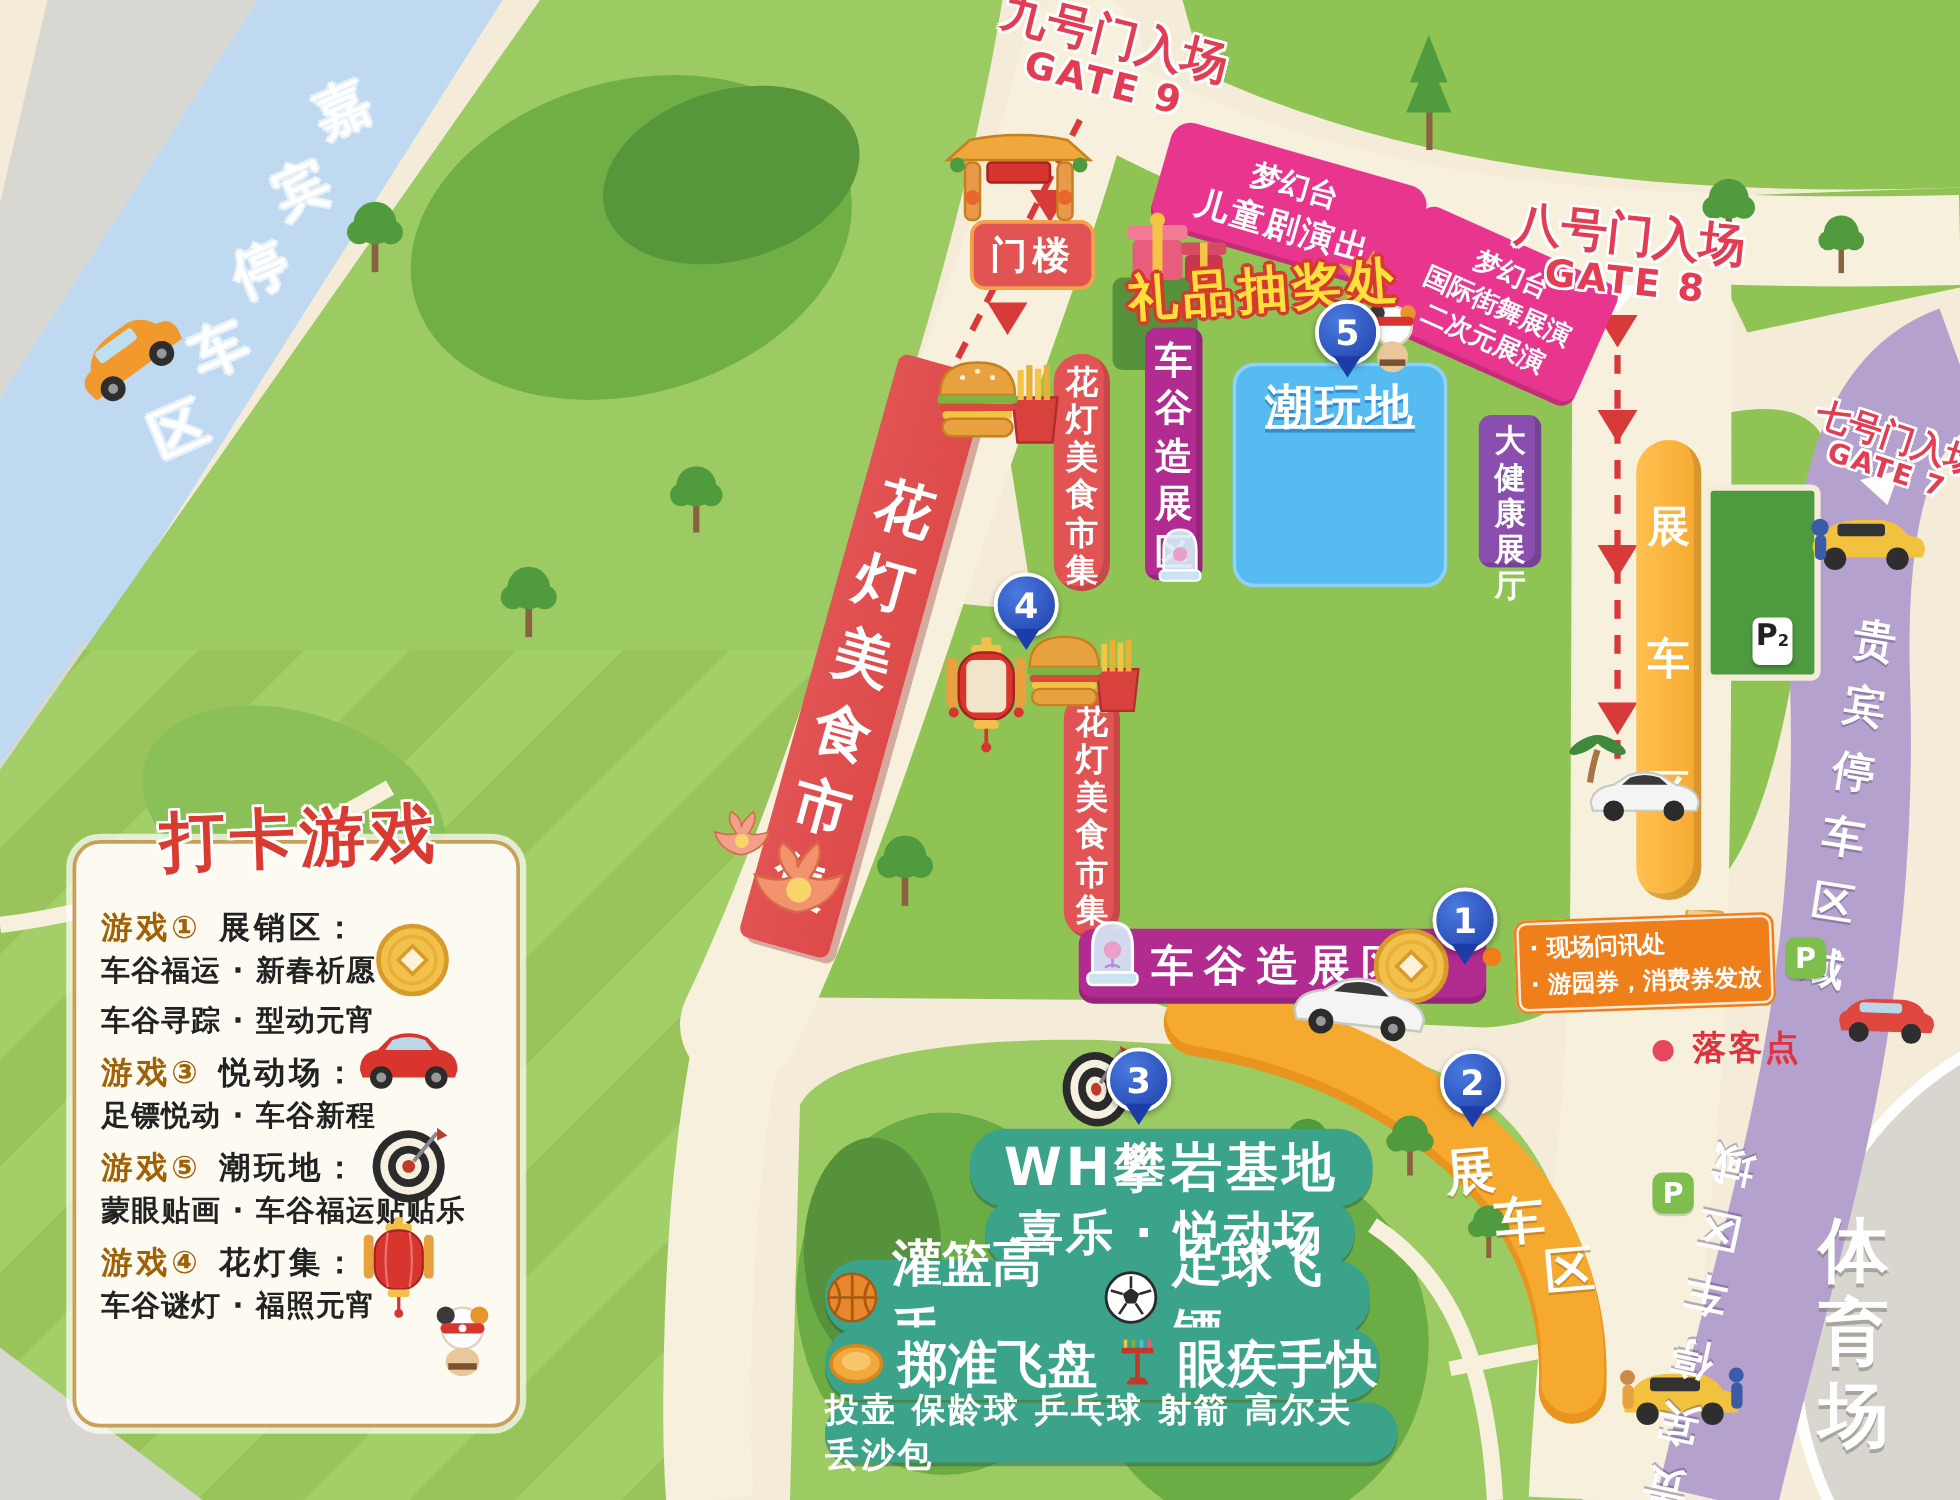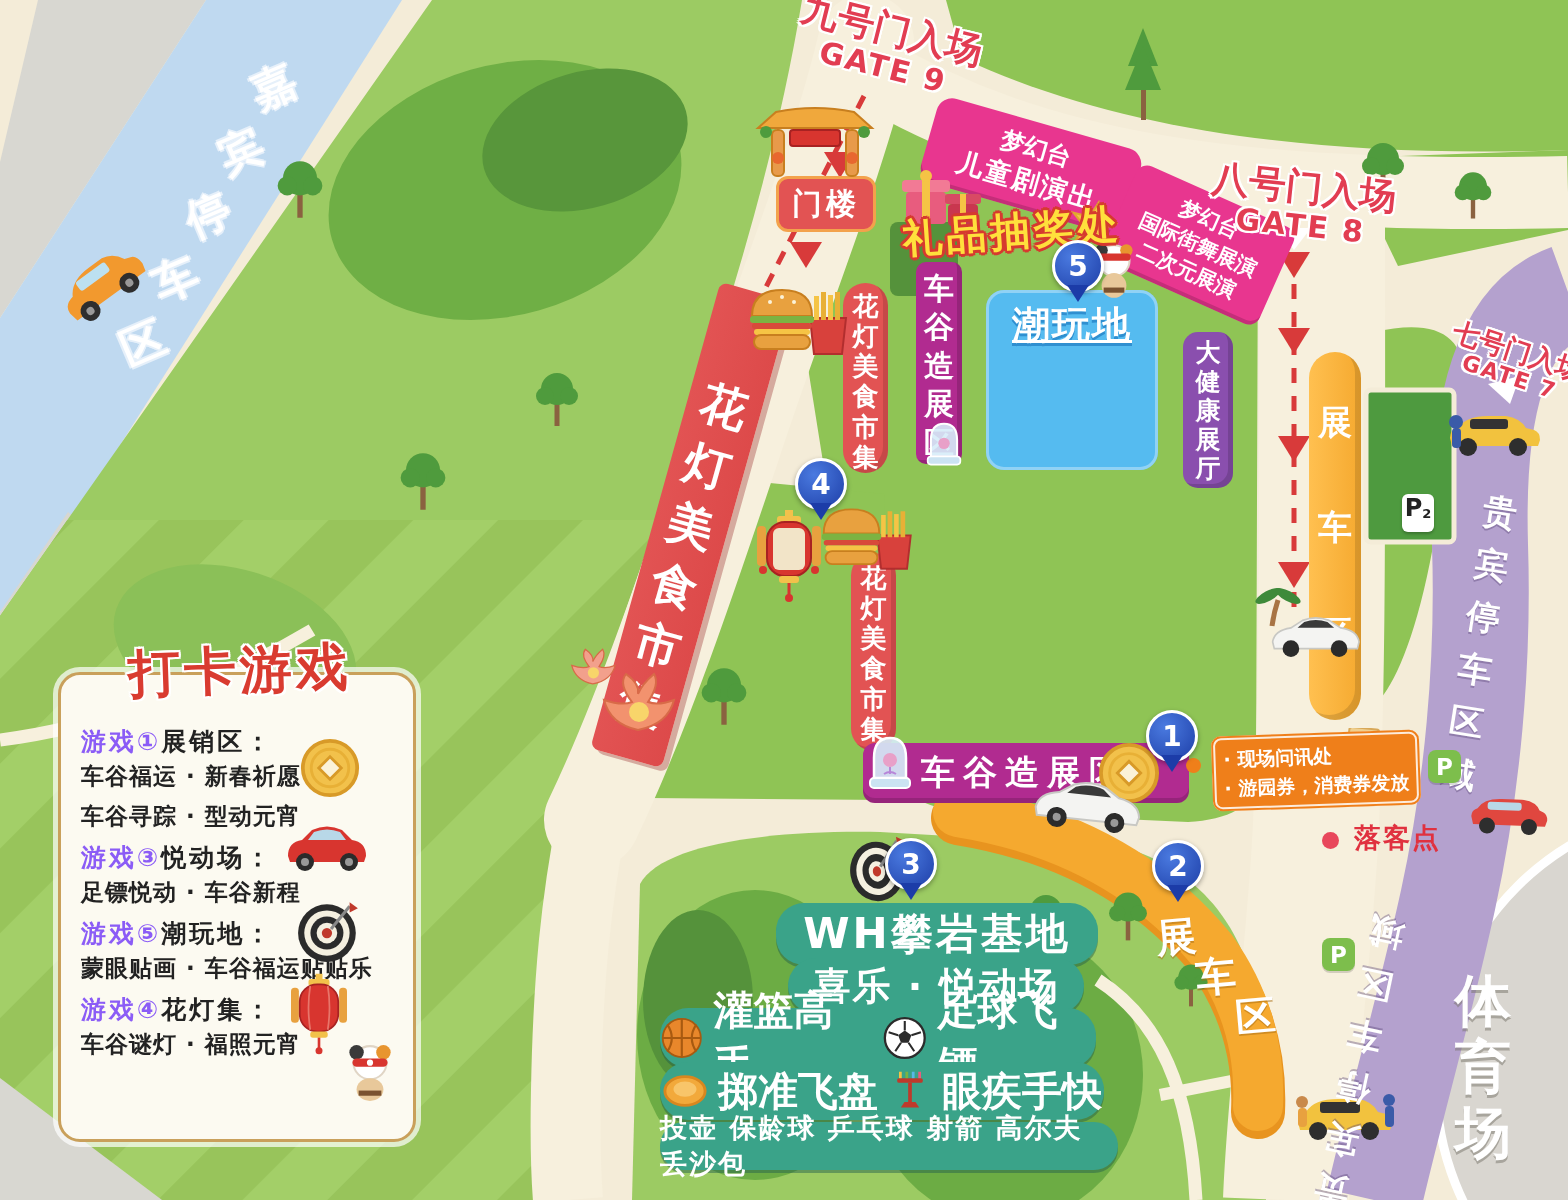--- a/index.html
+++ b/index.html
@@ -44,21 +44,21 @@
     font-size:23px;z-index:45;box-shadow:0 2px 0 rgba(0,0,0,.15);}
   .psign2{position:absolute;background:#fff;border-radius:6px;color:#222;display:flex;align-items:flex-start;justify-content:center;
     font-size:24px;z-index:45;box-shadow:0 2px 3px rgba(0,0,0,.25);}
   .psign2 .sub{font-size:13px;margin-top:12px;}
   
   .legend{background:#FCFAF1;border:3px solid #C9A05B;border-radius:22px;z-index:30;
     box-shadow:0 0 0 5px rgba(255,255,255,.7);padding:50px 14px 0 20px;}
   .lg-title{position:absolute;color:#D93B30;font-size:52px;letter-spacing:4px;z-index:35;transform:rotate(-2deg);}
   .lg-item{position:relative;margin-bottom:9px;color:#222;}
   .lg-l1{font-size:25px;letter-spacing:3px;margin-bottom:3px;}
-  .lg-game{color:#8b5cf6;}
+  .lg-game{color:#a16207;margin-right:14px;}
   .lg-l2{font-size:23px;letter-spacing:1px;}
   
   .guest-chars{color:#fff;z-index:10;transform:rotate(27deg);}
   .guest-chars span{display:block;font-size:44px;margin:13px 0;transform:rotate(-50deg);
     text-shadow:2px 0 0 #E6F0FA,-2px 0 0 #E6F0FA,0 2px 0 #E6F0FA,0 -2px 0 #E6F0FA;}
   .vip-chars{color:#fff;z-index:10;}
   .vip-chars span{display:block;font-size:34px;margin:7px 0;text-shadow:0 2px 0 rgba(90,70,120,.4);}
   .curve-chars{color:#fff;z-index:25;transform:rotate(45deg);transform-origin:left top;white-space:nowrap;}
   .curve-chars span{display:inline-block;font-size:40px;margin:0 8px;transform:rotate(-50deg);text-shadow:0 2px 0 rgba(170,110,20,.5);}
   .stadium-t{color:#fff;z-index:10;font-size:56px;line-height:1.18;text-shadow:0 3px 0 rgba(120,115,105,.5);}
@@ -264,21 +264,21 @@
   </div>
   <div class="abs strip-red" style="left:843px;top:283px;width:45px;height:190px;">
     <div class="vt" style="width:1.1em;font-size:26px;padding-top:8px;">花灯美食市集</div>
   </div>
   <div class="abs strip-red" style="left:851px;top:553px;width:45px;height:198px;">
     <div class="vt" style="width:1.1em;font-size:26px;padding-top:10px;">花灯美食市集</div>
   </div>
   <div class="abs strip-magenta" style="left:916px;top:262px;width:46px;height:202px;">
     <div class="vt" style="width:1.1em;font-size:30px;line-height:1.28;padding-top:8px;">车谷造展区</div>
   </div>
-  <div class="abs strip-purple" style="left:1183px;top:332px;width:50px;height:156px;border-radius:15px;">
+  <div class="abs strip-purple" style="left:1183px;top:332px;width:50px;height:122px;">
     <div class="vt" style="width:1.1em;font-size:25px;padding-top:6px;">大健康展厅</div>
   </div>
   <div class="abs strip-orange" style="left:1309px;top:352px;width:52px;height:368px;">
     <div class="vt" style="width:1.1em;font-size:34px;line-height:3.1;padding-top:18px;">展车区</div>
   </div>
   <div class="abs curve-chars" style="left:1176px;top:898px;"><span>展</span><span>车</span><span>区</span></div>
 
   <div class="abs panel-blue" style="left:986px;top:290px;width:172px;height:180px;text-decoration:underline;">
     <div class="pt">潮玩地</div>
   </div>

